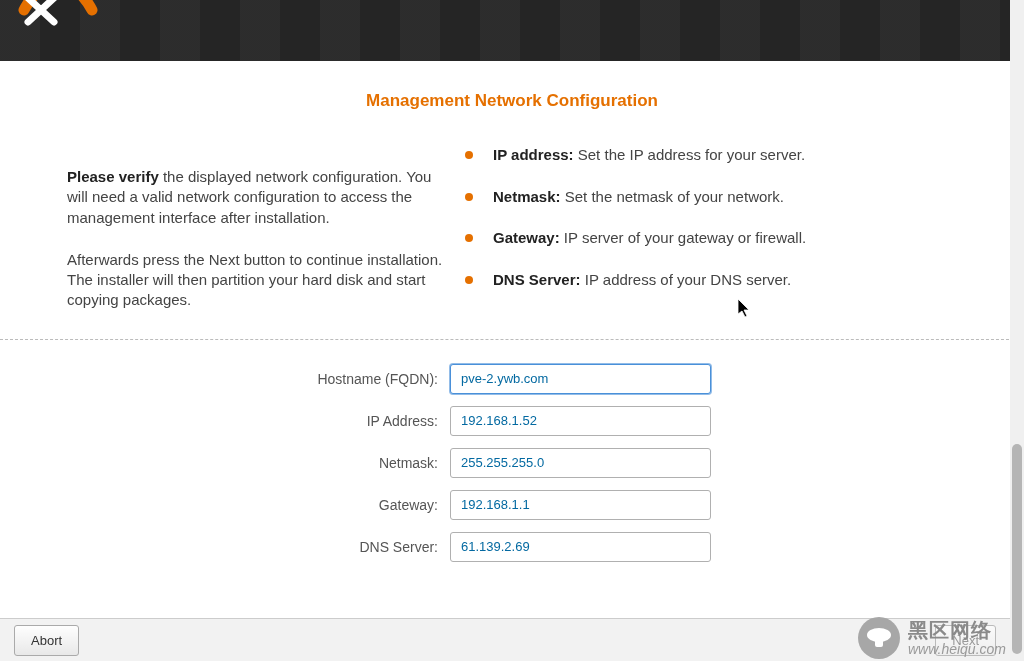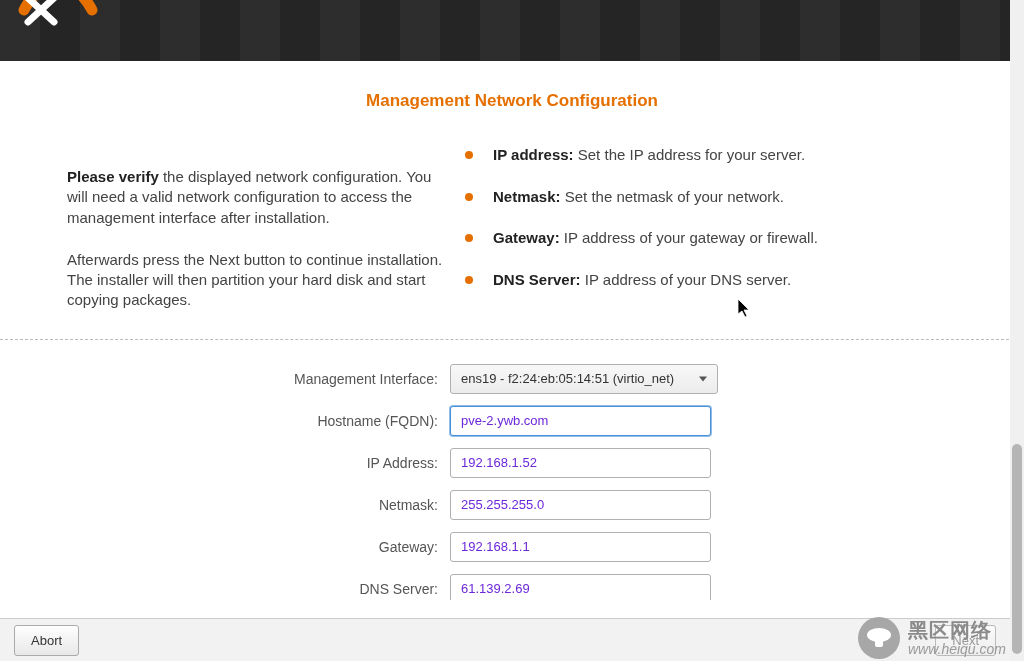--- a/index.html
+++ b/index.html
@@ -144,21 +144,21 @@
       border-right: 4px solid transparent;
       border-top: 5px solid #555;
     }
     input[type="text"] {
       width: 261px;
       height: 30px;
       border: 1px solid #b0b0b0;
       border-radius: 3px;
       padding: 0 10px;
       font-size: 13px;
-      color: #6d28d9;
+      color: #0369a1;
       background: #fff;
     }
     input[type="text"].focused {
       border: 1px solid #4a90d9;
       box-shadow: 0 0 0 1px rgba(74,144,217,0.6);
       outline: none;
     }
     .footer-bar {
       position: absolute;
       bottom: 0;
@@ -276,43 +276,34 @@
         <li>
           <span class="bullet-dot"></span>
           <span class="bold-label">IP address:</span><span> Set the IP address for your server.</span>
         </li>
         <li>
           <span class="bullet-dot"></span>
           <span class="bold-label">Netmask:</span><span> Set the netmask of your network.</span>
         </li>
         <li>
           <span class="bullet-dot"></span>
-          <span class="bold-label">Gateway:</span><span> IP address of your gateway or firewall.</span>
+          <span class="bold-label">Gateway:</span><span> IP server of your gateway or firewall.</span>
         </li>
         <li>
           <span class="bullet-dot"></span>
           <span class="bold-label">DNS Server:</span><span> IP address of your DNS server.</span>
         </li>
       </ul>
     </div>
   </div>
 
   <hr class="divider">
 
   <div class="form-area">
     <div class="form-row">
-      <div class="form-label">Management Interface:</div>
-      <div class="form-field">
-        <div class="select-box">
-          <span>ens19 - f2:24:eb:05:14:51 (virtio_net)</span>
-          <span class="caret"></span>
-        </div>
-      </div>
-    </div>
-    <div class="form-row">
       <div class="form-label">Hostname (FQDN):</div>
       <div class="form-field">
         <input type="text" class="focused" value="pve-2.ywb.com" style="">
       </div>
     </div>
     <div class="form-row">
       <div class="form-label">IP Address:</div>
       <div class="form-field">
         <input type="text" value="192.168.1.52" style="">
       </div>

